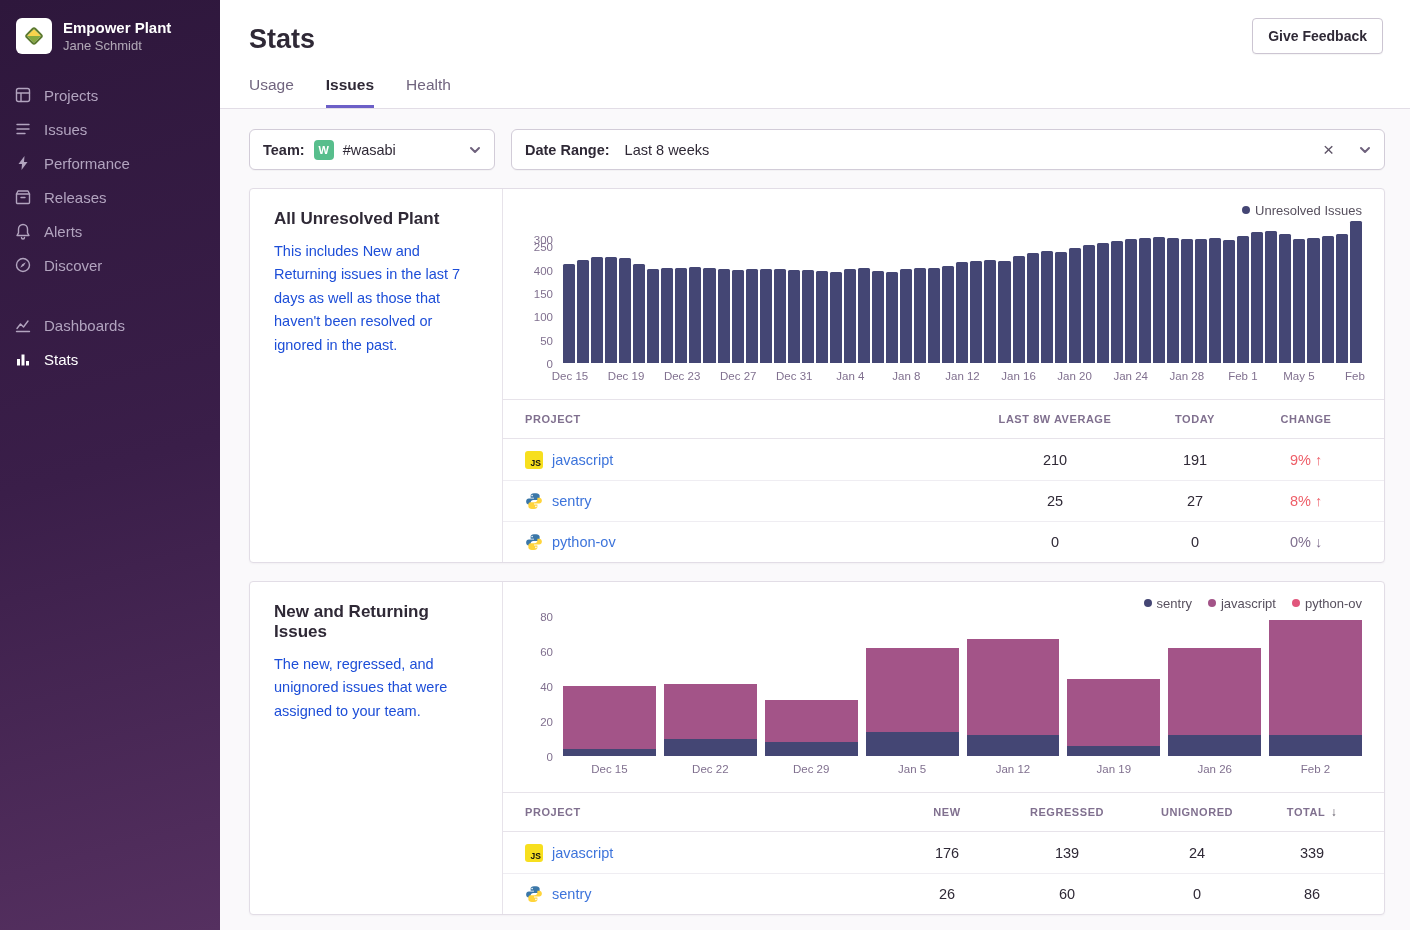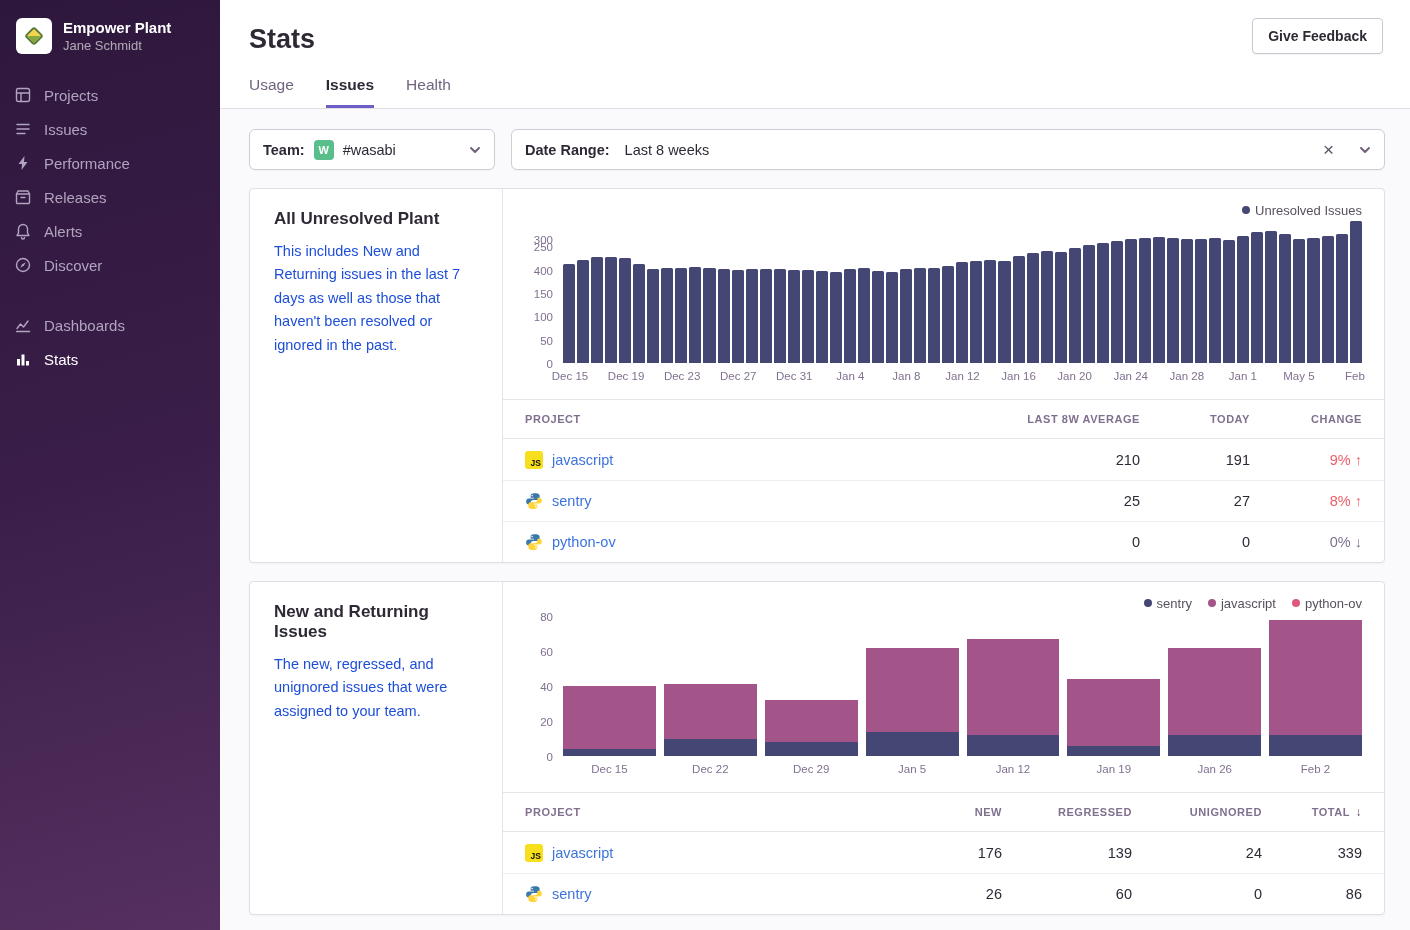--- a/index.html
+++ b/index.html
@@ -76,21 +76,21 @@
   .c2group { flex:1; display:flex; flex-direction:column-reverse; }
   .xaxis2 { display:flex; gap:8px; margin-left:38px; height:26px; }
   .c2xlabel { flex:1; text-align:center; font-size:11.5px; color:#80708f; padding-top:7px; }
 
   .table { margin:10px -22px 0; }
   .thead { display:grid; align-items:center; height:40px; padding:0 22px; border-top:1px solid #e7e3ea; border-bottom:1px solid #e7e3ea; font-size:11px; font-weight:700; letter-spacing:.05em; color:#80708f; text-transform:uppercase; }
   .g1 { grid-template-columns:1fr 170px 110px 112px; }
   .g2 { grid-template-columns:1fr 110px 130px 130px 100px; }
   .trow { display:grid; align-items:center; height:41px; padding:0 22px; font-size:14.5px; color:#2f2936; }
   .trow + .trow { border-top:1px solid #efedf2; }
-  .num { text-align:right; }
+  .num { text-align:center; }
   .proj { display:flex; align-items:center; gap:9px; }
   .proj a { color:#3d74db; text-decoration:none; font-size:14.5px; cursor:pointer; }
   .jsicon { width:18px; height:18px; background:#f7df1e; color:#111; font-weight:700; font-size:8.5px; display:flex; align-items:flex-end; justify-content:flex-end; padding:0 2px 1px 0; border-radius:3px; flex-shrink:0; }
   .pyicon { width:18px; height:18px; display:flex; flex-shrink:0; }
   .chg-up { color:#ee5e68; }
   .chg-neutral { color:#80708f; }
   .sort-arrow { color:#57505e; font-size:12px; margin-left:2px; text-transform:none; }
 </style>
 </head>
 <body>
@@ -313,21 +313,21 @@
               <span style="left: 14.9123%;">Dec 23</span>
               <span style="left: 21.9298%;">Dec 27</span>
               <span style="left: 28.9474%;">Dec 31</span>
               <span style="left: 35.9649%;">Jan 4</span>
               <span style="left: 42.9825%;">Jan 8</span>
               <span style="left: 50%;">Jan 12</span>
               <span style="left: 57.0175%;">Jan 16</span>
               <span style="left: 64.0351%;">Jan 20</span>
               <span style="left: 71.0526%;">Jan 24</span>
               <span style="left: 78.0702%;">Jan 28</span>
-              <span style="left: 85.0877%;">Jan 1</span>
+              <span style="left: 85.0877%;">Feb 1</span>
               <span style="left: 92.1053%;">May 5</span>
               <span style="left: 99.1228%;">Feb</span>
             </div>
 
           <div class="table">
             <div class="thead g1">
               <span>Project</span>
               <span class="num">Last 8w Average</span>
               <span class="num">Today</span>
               <span class="num">Change</span>

